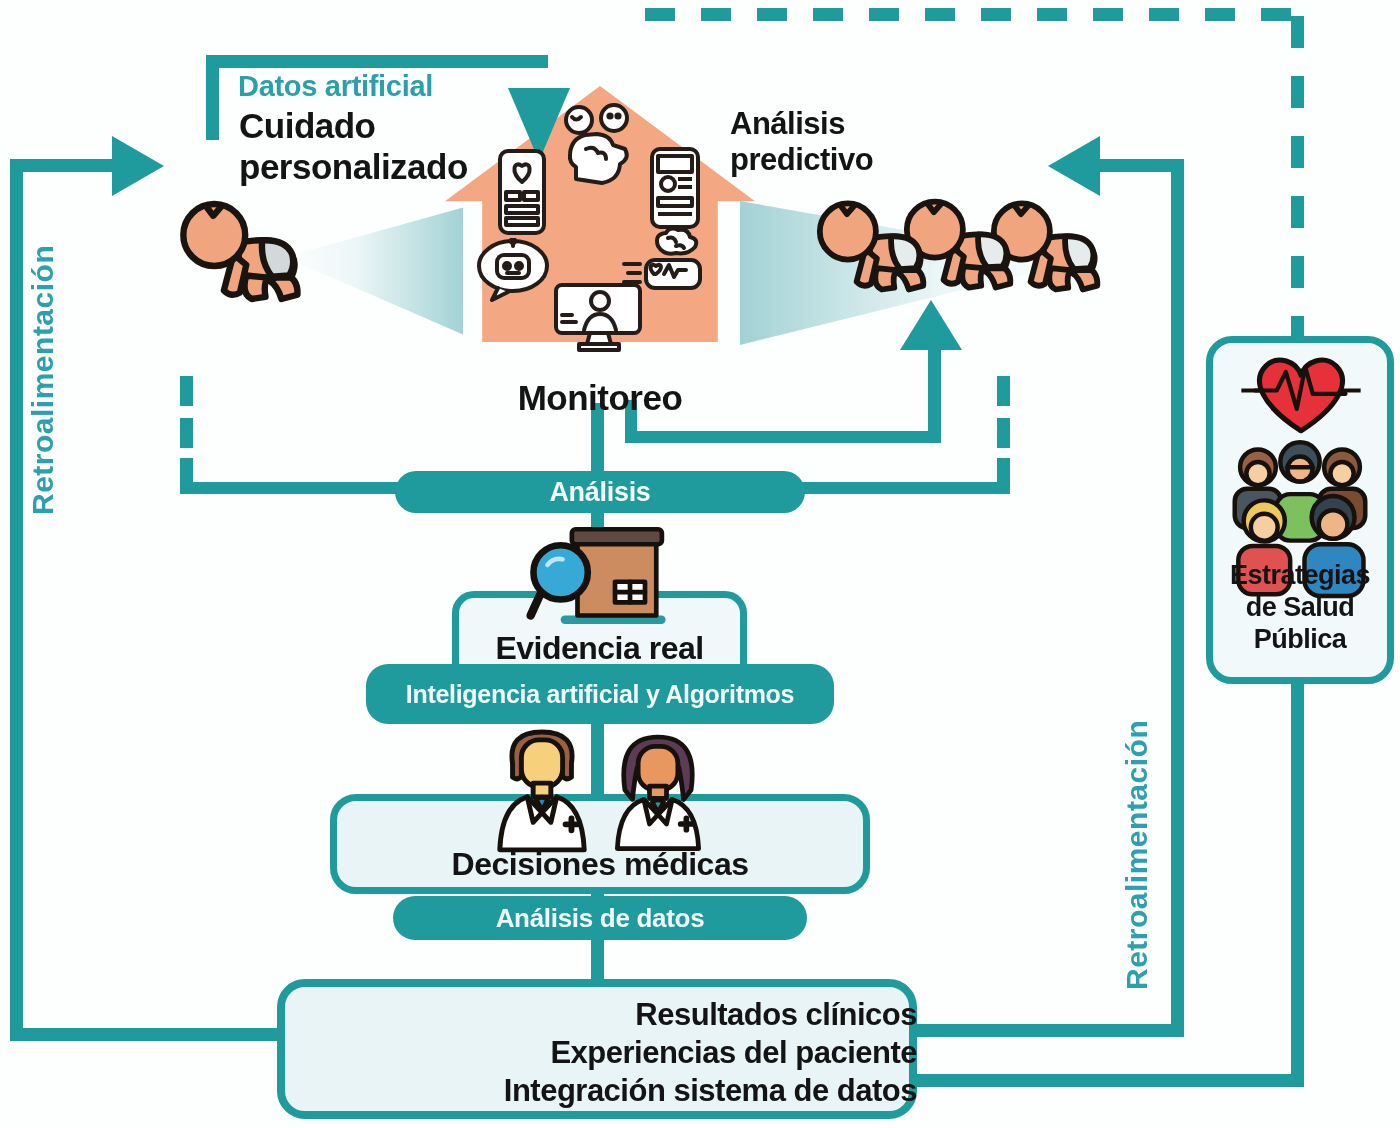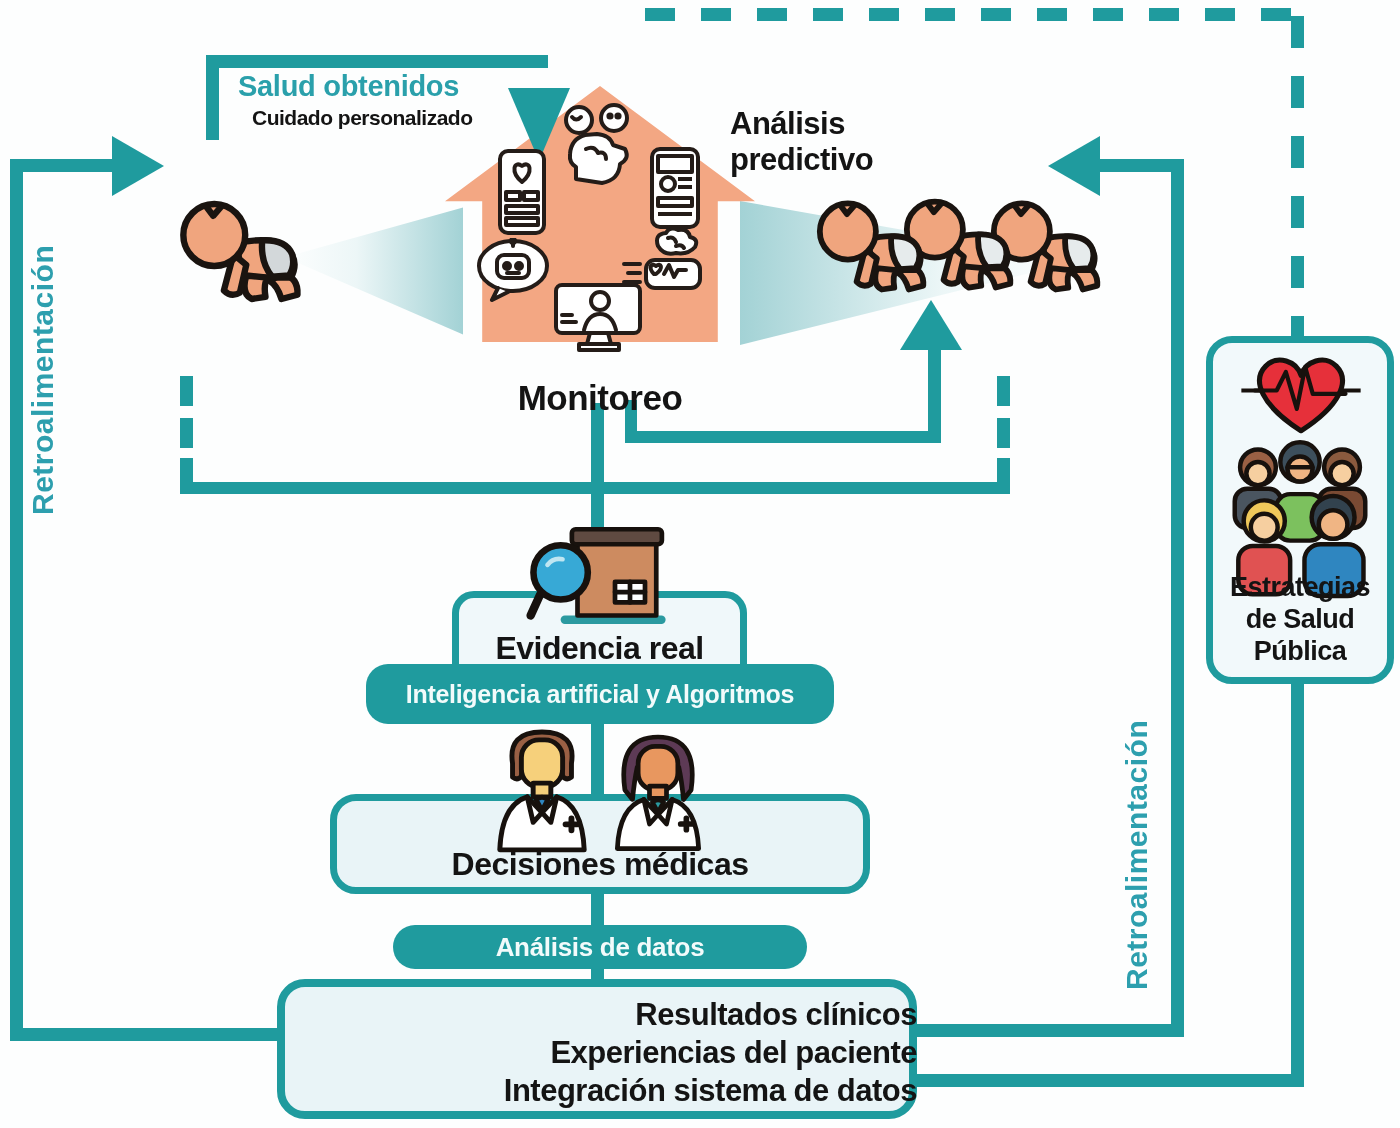--- a/index.html
+++ b/index.html
@@ -85,47 +85,50 @@
   <div class="line" style="left:997px;top:418px;width:13px;height:30px;"></div>
   <div class="line" style="left:997px;top:458px;width:13px;height:36px;"></div>
 
   <div class="line" style="left:625px;top:400px;width:12px;height:43px;"></div>
   <div class="line" style="left:625px;top:431px;width:316px;height:12px;"></div>
   <div class="line" style="left:928px;top:345px;width:13px;height:98px;"></div>
   <div class="arrow up" style="left:900px;top:300px;"></div>
 
   <div class="line" style="left:455px;top:836px;width:252px;height:7px;z-index:3;"></div>
 
+  <div class="pill" style="left:395px;top:471px;width:410px;height:42px;font-size:27px;">
+    <span>Análisis</span>
+  </div>
 
   <div class="box" style="left:452px;top:591px;width:295px;height:97px;background:#f0f8fa;border-radius:22px;"></div>
   <div class="blackLabel" style="left:452px;top:630px;width:295px;text-align:center;font-size:32px;">Evidencia real</div>
 
   <div class="pill" style="left:366px;top:664px;width:468px;height:60px;font-size:25px;">
     <span>Inteligencia artificial y Algoritmos</span>
   </div>
 
   <div class="box" style="left:330px;top:794px;width:540px;height:100px;"></div>
   <div class="blackLabel" style="left:330px;top:846px;width:540px;text-align:center;font-size:32px;">Decisiones médicas</div>
 
-  <div class="pill" style="left:393px;top:925px;width:414px;height:44px;font-size:26px;">
+  <div class="pill" style="left:393px;top:896px;width:414px;height:44px;font-size:26px;">
     <span>Análisis de datos</span>
   </div>
 
   <div class="box" style="left:277px;top:979px;width:640px;height:140px;border-radius:28px;border-width:8px;"></div>
   <div class="blackLabel" style="left:277px;top:996px;width:640px;text-align:right;font-size:31px;line-height:38px;">
     <div>Resultados clínicos</div>
     <div>Experiencias del paciente</div>
     <div>Integración sistema de datos</div>
   </div>
 
   <div class="box" style="left:1206px;top:336px;width:188px;height:348px;background:#f2f9fb;"></div>
-  <div class="blackLabel" style="left:1214px;top:560px;width:172px;text-align:center;font-size:27px;line-height:1.18;margin-top:12px;">Estrategias de Salud Pública</div>
-
-  <div class="tealLabel" style="left:238px;top:70px;font-size:29px;">Salud obtenidos</div>
-  <div class="blackLabel" style="left:252px;top:106px;width:250px;font-size:21px;">Cuidado personalizado</div>
+  <div class="blackLabel" style="left:1214px;top:560px;width:172px;text-align:center;font-size:27px;line-height:1.18;">Estrategias de Salud Pública</div>
+
+  <div class="tealLabel" style="left:238px;top:70px;font-size:29px;">Datos artificial</div>
+  <div class="blackLabel" style="left:239px;top:106px;width:250px;font-size:35px;">Cuidado personalizado</div>
   <div class="blackLabel" style="left:730px;top:106px;width:215px;font-size:31px;">Análisis predictivo</div>
   <div class="blackLabel" style="left:445px;top:354px;width:310px;text-align:center;font-size:35px;margin-top:24px;">Monitoreo</div>
   <div class="vertLabel" style="left:26px;top:205px;height:350px;">Retroalimentación</div>
   <div class="vertLabel" style="left:1120px;top:680px;height:350px;">Retroalimentación</div>
 
   <div class="icon" style="left:178px;top:192px;width:128px;height:118px;z-index:4;">
     <svg viewBox="0 0 120 110" width="128" height="118">
       <g stroke="#1a1410" stroke-width="6" stroke-linejoin="round" stroke-linecap="round">
         <path d="M98 76 Q113 80 112 96 L97 100 Q93 87 86 83 Z" fill="#f0a57e"></path>
         <path d="M55 48 Q93 39 105 56 Q113 66 106 80 L60 80 Z" fill="#f0a57e"></path>

